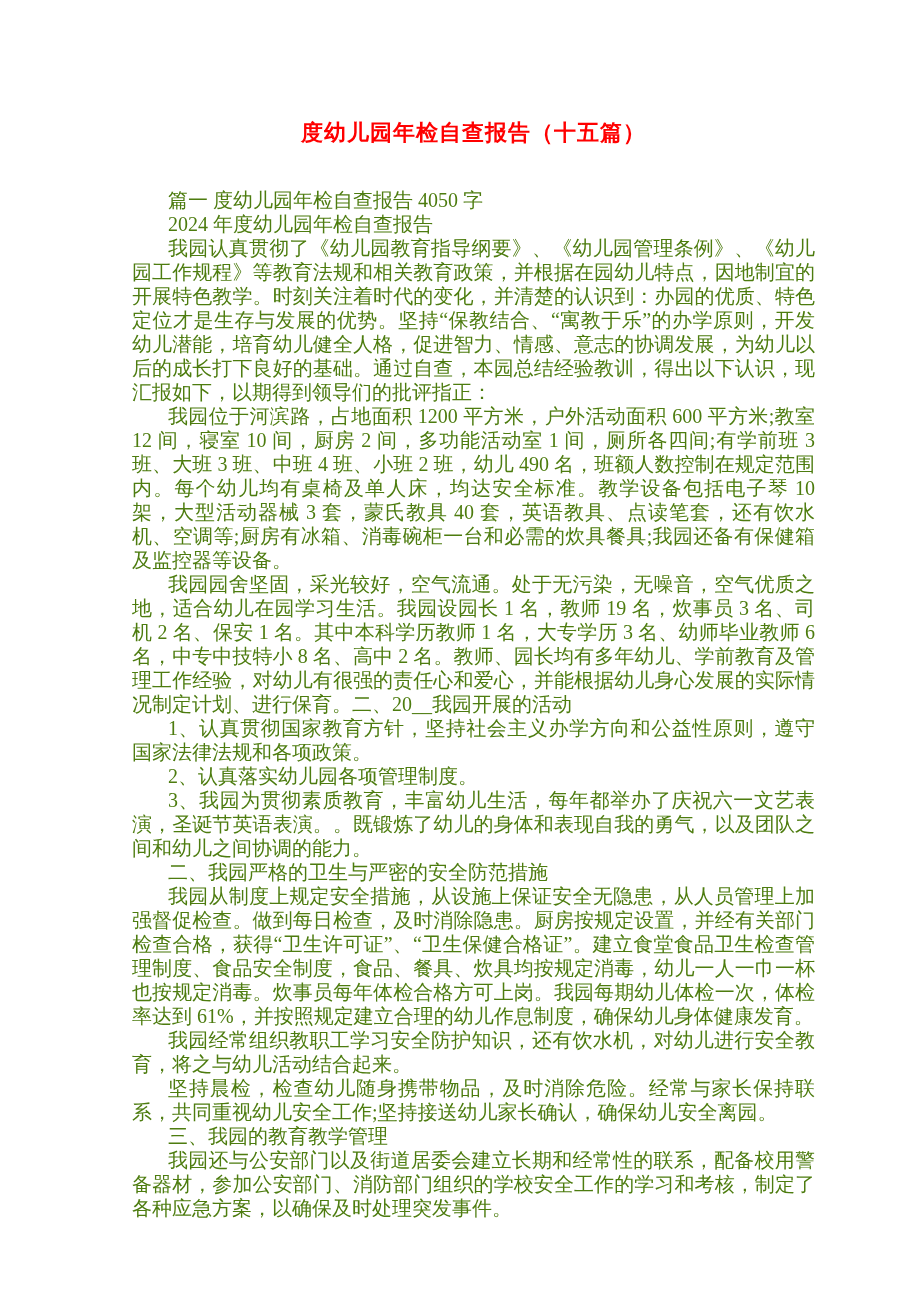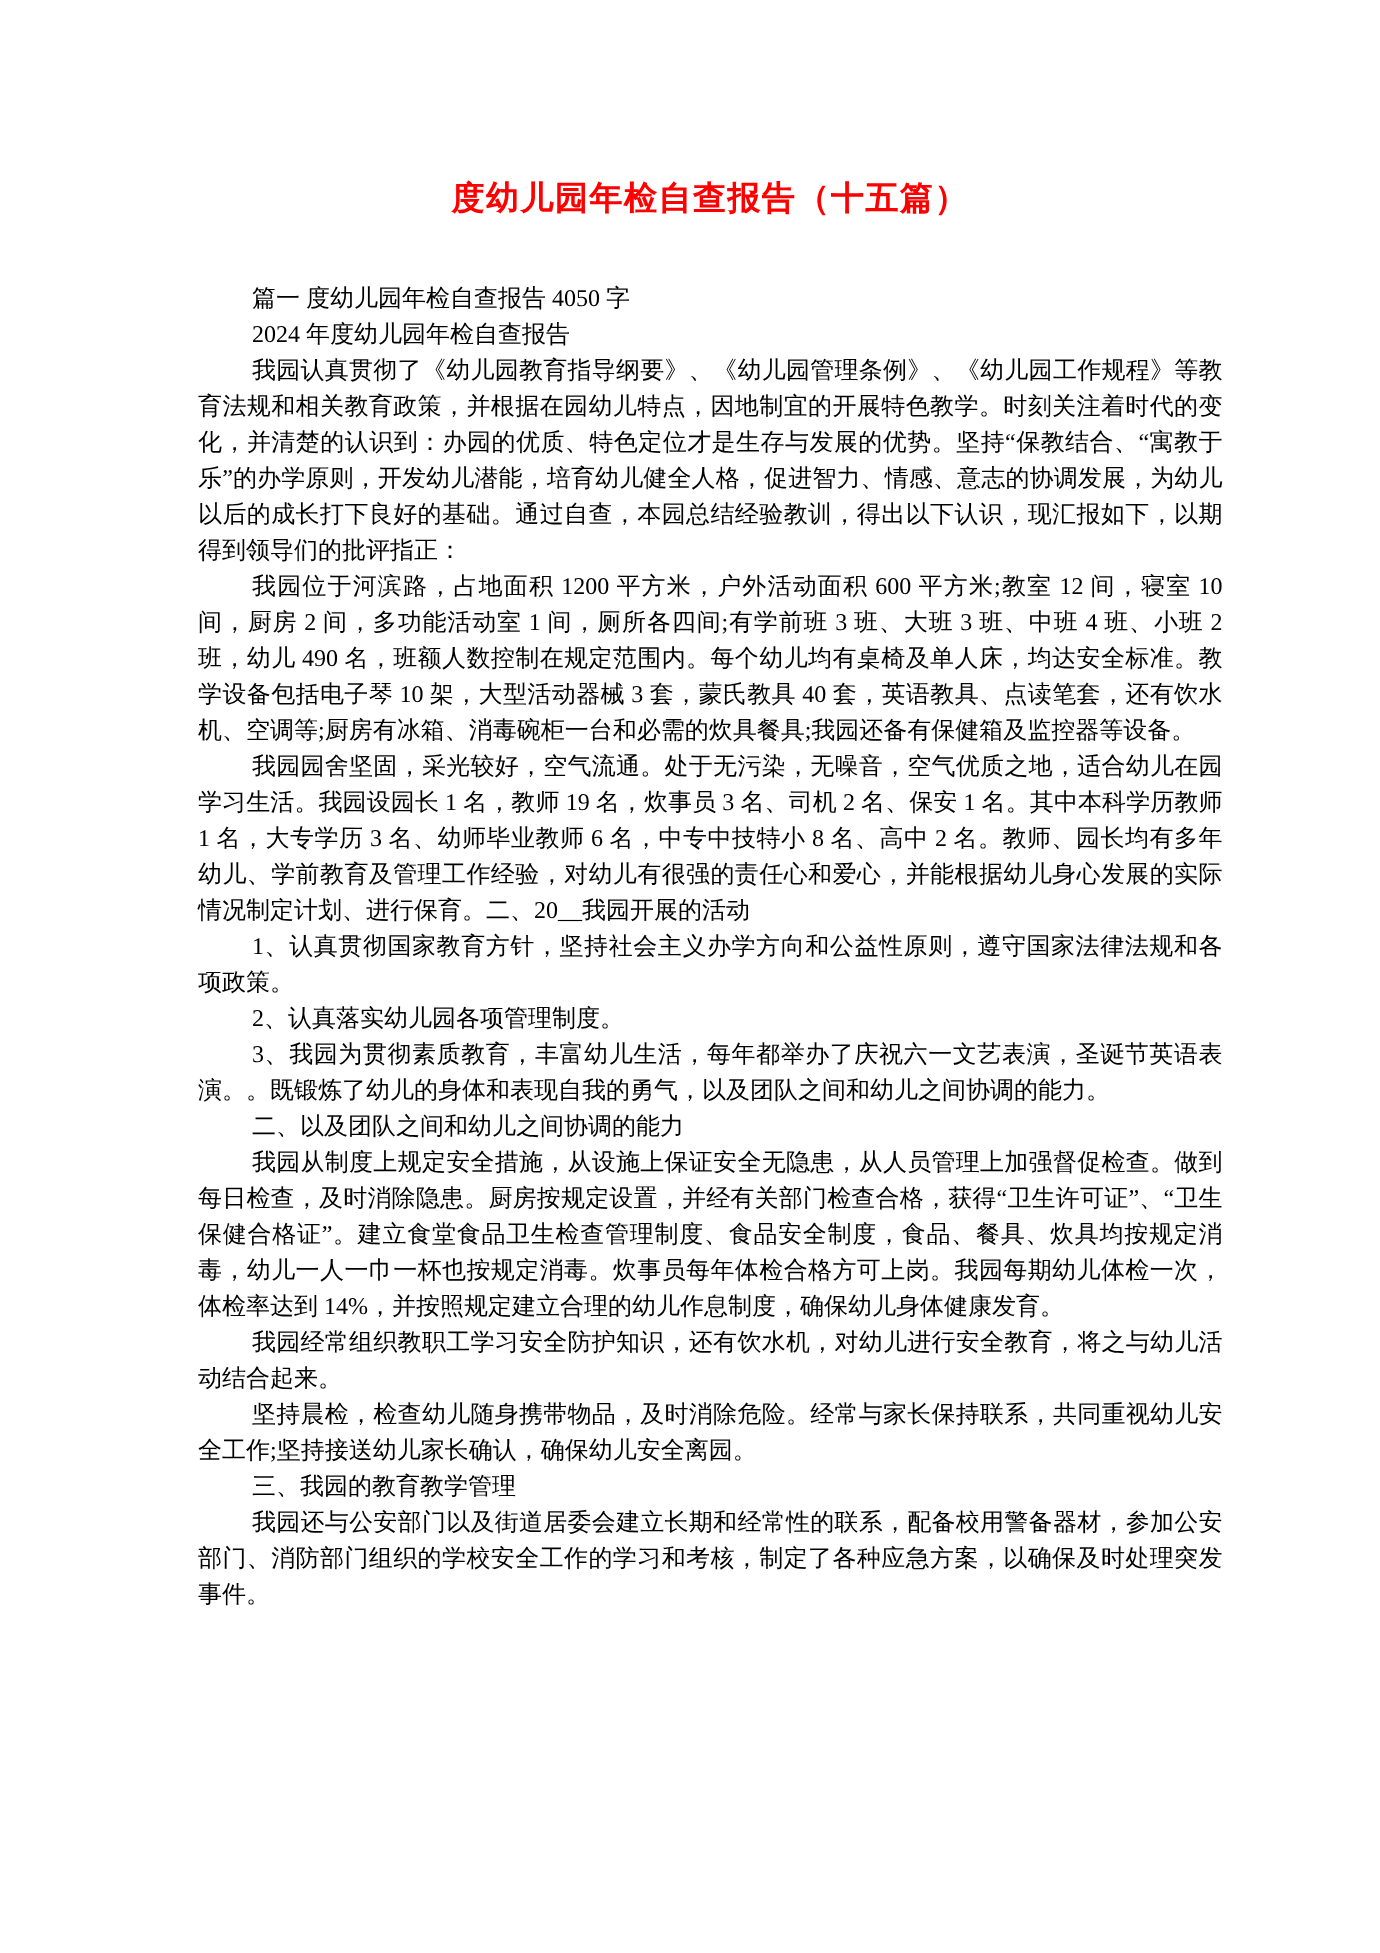--- a/index.html
+++ b/index.html
@@ -22,42 +22,42 @@
     font-weight: bold;
     font-size: 22px;
     line-height: 30px;
     text-align: center;
     color: #ff0000;
     letter-spacing: 1px;
   }
   .doc-body p {
     margin: 0;
     font-family: "Liberation Serif", "DejaVu Serif", serif;
-    font-size: 16px;
+    font-size: 20px;
     line-height: 24px;
-    color: #000000;
+    color: #4d7c0f;
     text-align: justify;
     text-indent: 36px;
     word-break: break-all;
   }
 </style>
 </head>
 <body>
 
 <div class="page">
   <h1 class="doc-title" style="color: rgb(255, 0, 0);">度幼儿园年检自查报告（十五篇）</h1>
   <div class="doc-body">
     <p>篇一 度幼儿园年检自查报告 4050 字</p>
     <p>2024 年度幼儿园年检自查报告</p>
     <p>我园认真贯彻了《幼儿园教育指导纲要》、《幼儿园管理条例》、《幼儿园工作规程》等教育法规和相关教育政策，并根据在园幼儿特点，因地制宜的开展特色教学。时刻关注着时代的变化，并清楚的认识到：办园的优质、特色定位才是生存与发展的优势。坚持“保教结合、“寓教于乐”的办学原则，开发幼儿潜能，培育幼儿健全人格，促进智力、情感、意志的协调发展，为幼儿以后的成长打下良好的基础。通过自查，本园总结经验教训，得出以下认识，现汇报如下，以期得到领导们的批评指正：</p>
     <p>我园位于河滨路，占地面积 1200 平方米，户外活动面积 600 平方米;教室 12 间，寝室 10 间，厨房 2 间，多功能活动室 1 间，厕所各四间;有学前班 3 班、大班 3 班、中班 4 班、小班 2 班，幼儿 490 名，班额人数控制在规定范围内。每个幼儿均有桌椅及单人床，均达安全标准。教学设备包括电子琴 10 架，大型活动器械 3 套，蒙氏教具 40 套，英语教具、点读笔套，还有饮水机、空调等;厨房有冰箱、消毒碗柜一台和必需的炊具餐具;我园还备有保健箱及监控器等设备。</p>
     <p>我园园舍坚固，采光较好，空气流通。处于无污染，无噪音，空气优质之地，适合幼儿在园学习生活。我园设园长 1 名，教师 19 名，炊事员 3 名、司机 2 名、保安 1 名。其中本科学历教师 1 名，大专学历 3 名、幼师毕业教师 6 名，中专中技特小 8 名、高中 2 名。教师、园长均有多年幼儿、学前教育及管理工作经验，对幼儿有很强的责任心和爱心，并能根据幼儿身心发展的实际情况制定计划、进行保育。二、20__我园开展的活动</p>
     <p>1、认真贯彻国家教育方针，坚持社会主义办学方向和公益性原则，遵守国家法律法规和各项政策。</p>
     <p>2、认真落实幼儿园各项管理制度。</p>
     <p>3、我园为贯彻素质教育，丰富幼儿生活，每年都举办了庆祝六一文艺表演，圣诞节英语表演。。既锻炼了幼儿的身体和表现自我的勇气，以及团队之间和幼儿之间协调的能力。</p>
-    <p>二、以及团队之间和幼儿之间协调的能力</p>
-    <p>我园从制度上规定安全措施，从设施上保证安全无隐患，从人员管理上加强督促检查。做到每日检查，及时消除隐患。厨房按规定设置，并经有关部门检查合格，获得“卫生许可证”、“卫生保健合格证”。建立食堂食品卫生检查管理制度、食品安全制度，食品、餐具、炊具均按规定消毒，幼儿一人一巾一杯也按规定消毒。炊事员每年体检合格方可上岗。我园每期幼儿体检一次，体检率达到 14%，并按照规定建立合理的幼儿作息制度，确保幼儿身体健康发育。</p>
+    <p>二、我园严格的卫生与严密的安全防范措施</p>
+    <p>我园从制度上规定安全措施，从设施上保证安全无隐患，从人员管理上加强督促检查。做到每日检查，及时消除隐患。厨房按规定设置，并经有关部门检查合格，获得“卫生许可证”、“卫生保健合格证”。建立食堂食品卫生检查管理制度、食品安全制度，食品、餐具、炊具均按规定消毒，幼儿一人一巾一杯也按规定消毒。炊事员每年体检合格方可上岗。我园每期幼儿体检一次，体检率达到 61%，并按照规定建立合理的幼儿作息制度，确保幼儿身体健康发育。</p>
     <p>我园经常组织教职工学习安全防护知识，还有饮水机，对幼儿进行安全教育，将之与幼儿活动结合起来。</p>
     <p>坚持晨检，检查幼儿随身携带物品，及时消除危险。经常与家长保持联系，共同重视幼儿安全工作;坚持接送幼儿家长确认，确保幼儿安全离园。</p>
     <p>三、我园的教育教学管理</p>
     <p>我园还与公安部门以及街道居委会建立长期和经常性的联系，配备校用警备器材，参加公安部门、消防部门组织的学校安全工作的学习和考核，制定了各种应急方案，以确保及时处理突发事件。</p>
   </div>
 </div>
 
 </body></html>

